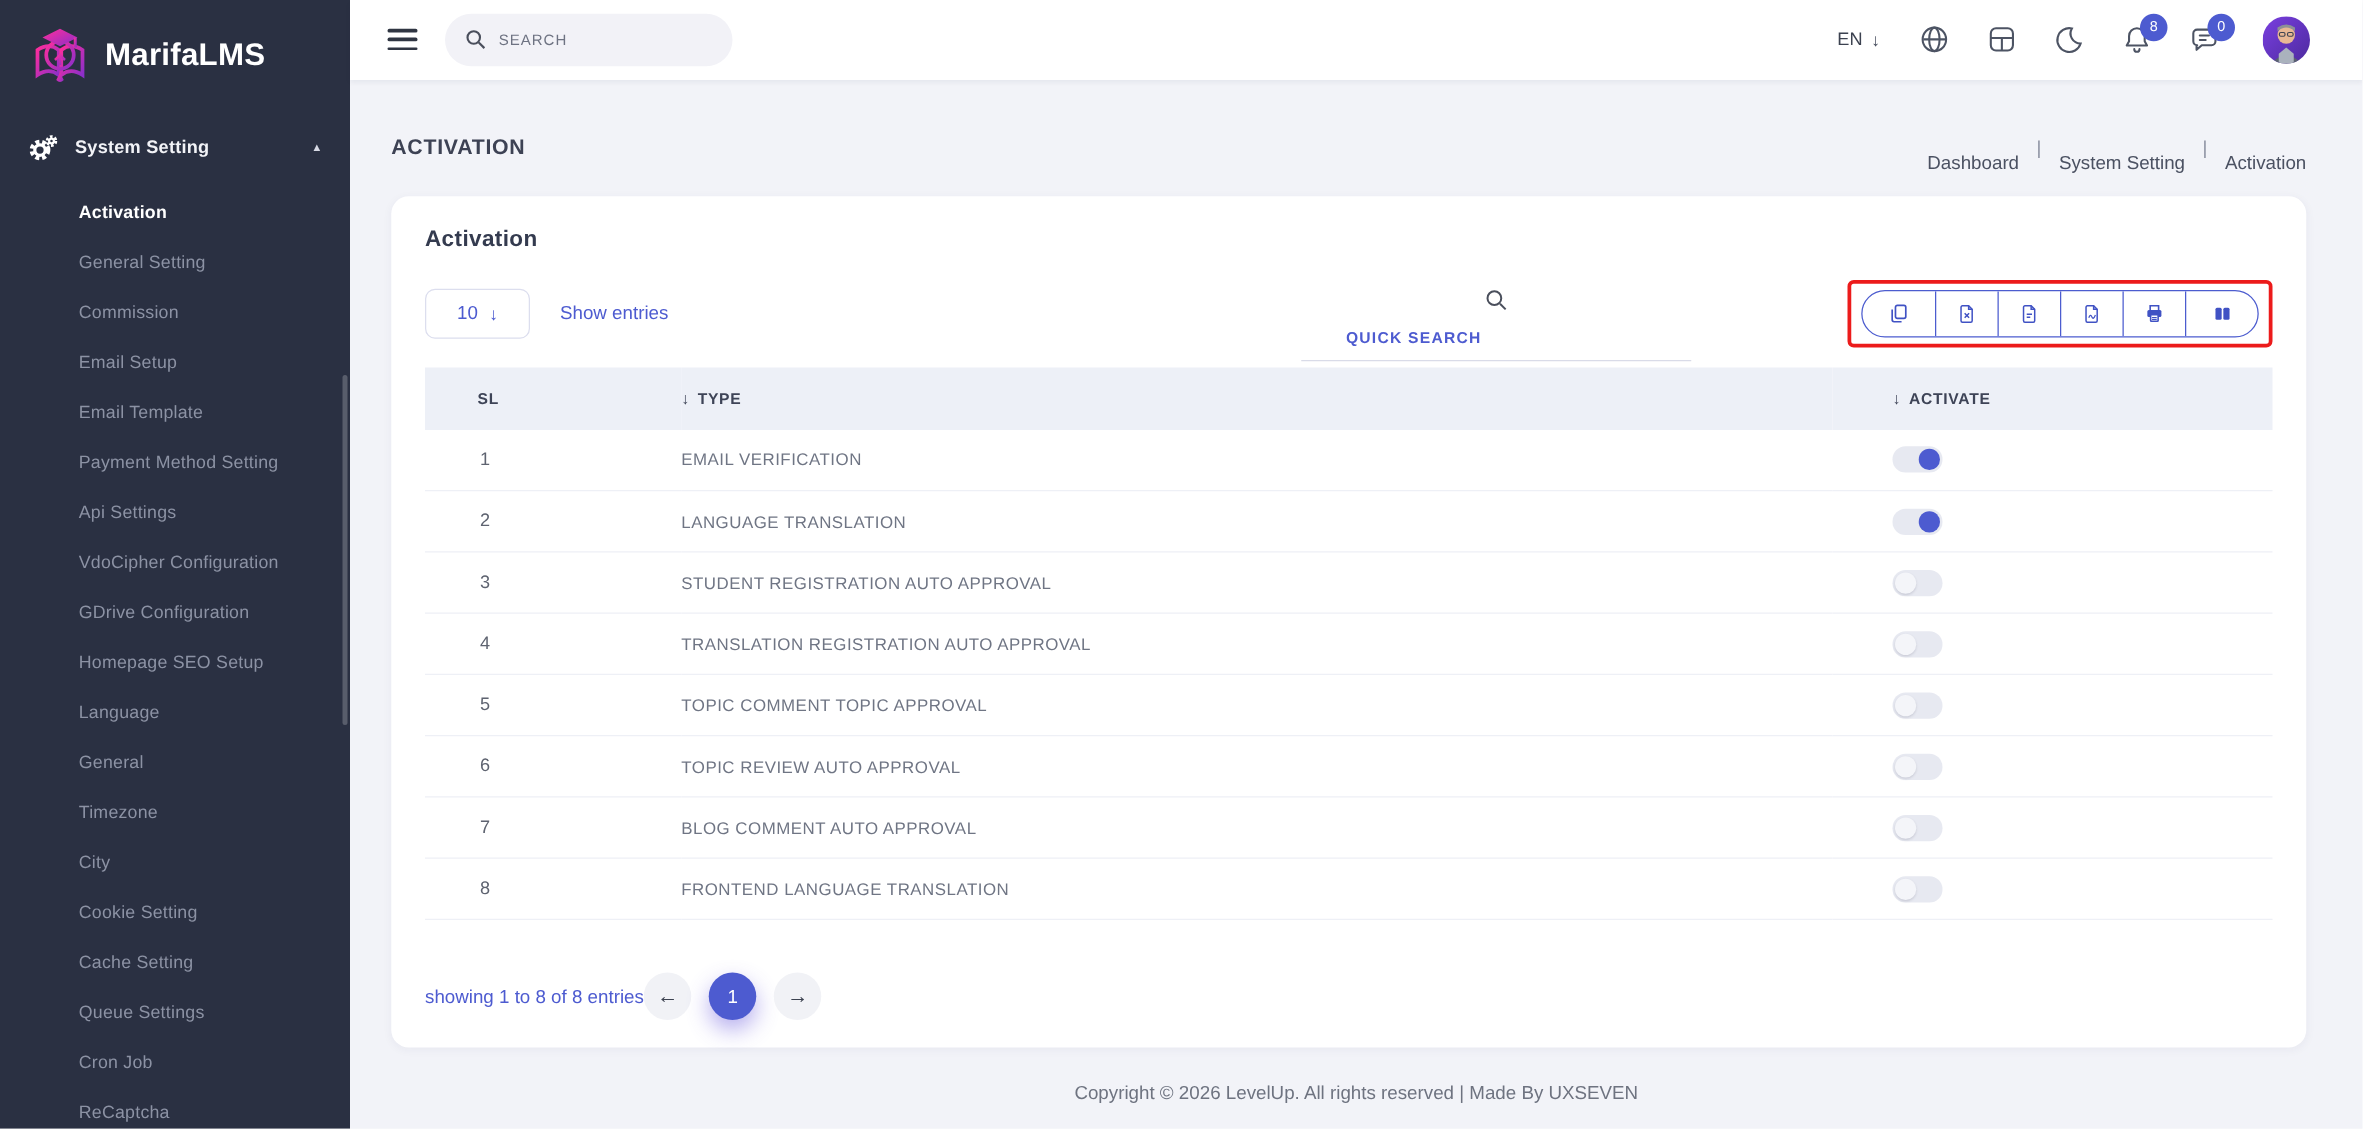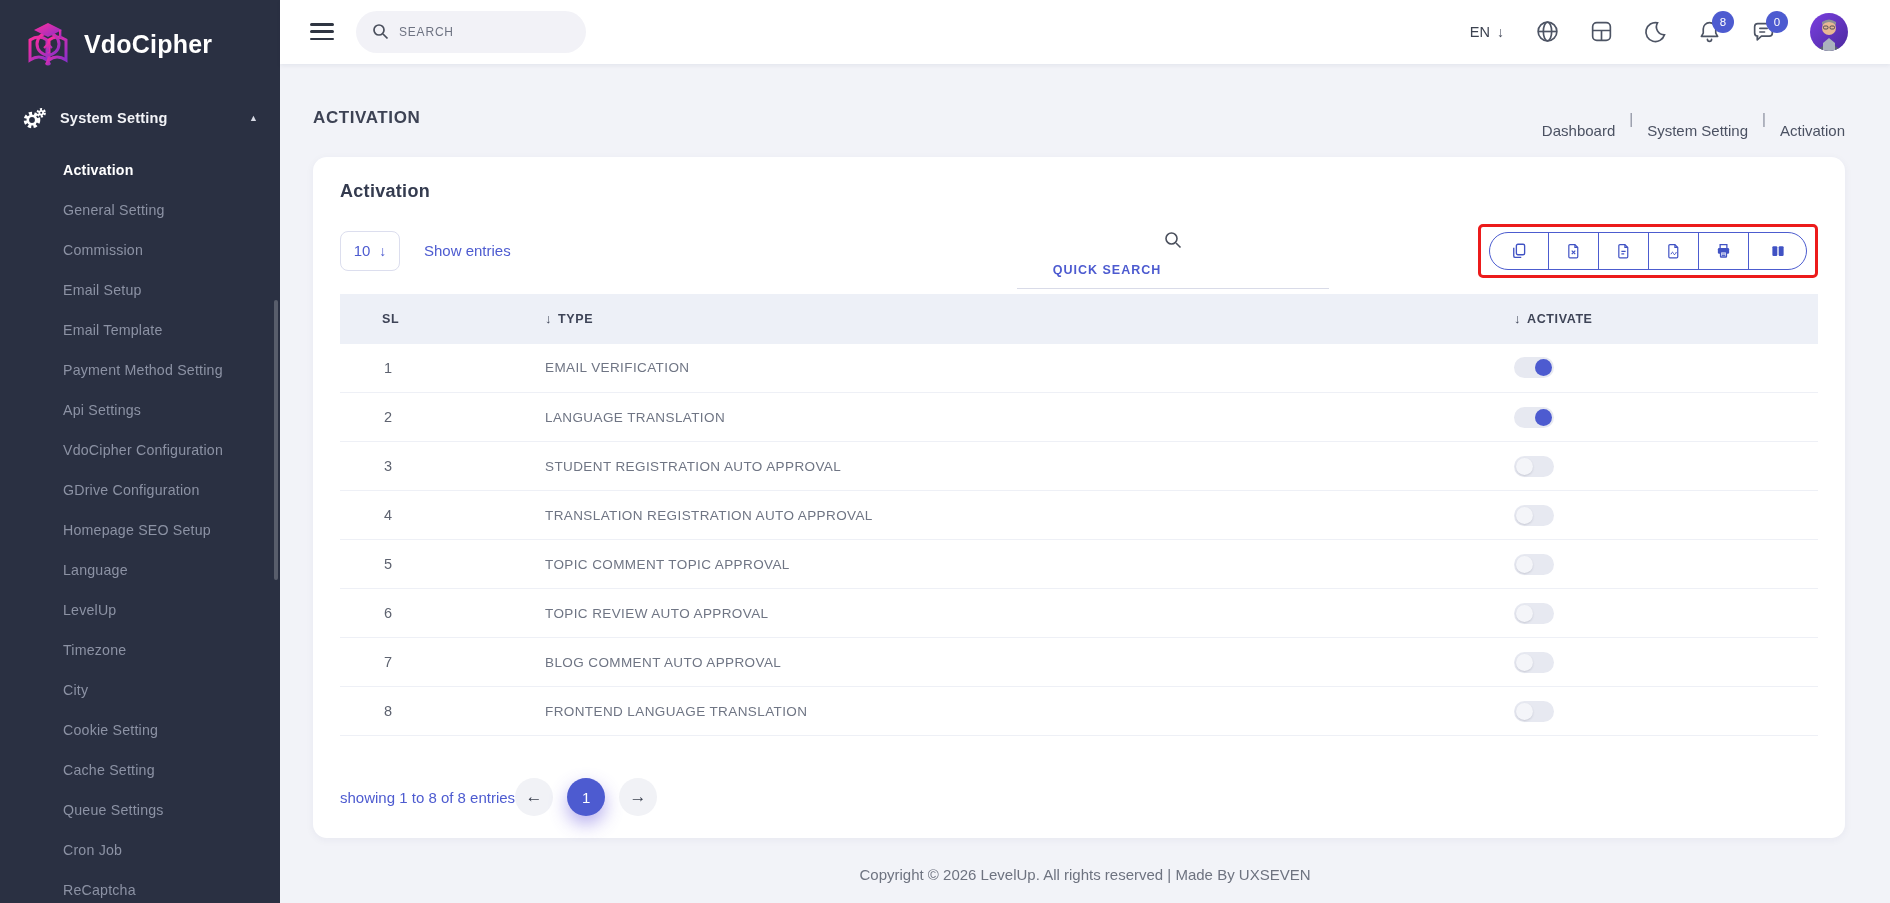--- a/index.html
+++ b/index.html
@@ -39,21 +39,21 @@
   .page-head { display:flex; align-items:center; justify-content:space-between; padding:34px 45px 0 33px; }
   .page-title { font-size:17px; font-weight:700; color:#3d4254; letter-spacing:.6px; }
   .breadcrumb { display:flex; align-items:center; gap:14px; font-size:15px; color:#4b5162; }
   .crumb { cursor:pointer;margin-top:24px; }
   .crumb-sep { color:#8b90a0; }
 
   
   .card { background:#ffffff; border-radius:14px; margin:18px 45px 0 33px; padding:24px 27px 22px 27px; box-shadow:0 2px 8px rgba(40,40,90,.05); }
   .card-title { font-size:18px; font-weight:700; color:#343b4f; letter-spacing:.3px; margin-bottom:22px; }
   .controls { display:flex; align-items:center; margin-bottom:16px; }
-  .entries-select { width:60px; height:40px; border:1.6px solid #dcdeee; border-radius:8px; display:flex; align-items:center; justify-content:center; gap:9px; color:#4d5bd0; font-size:15px; cursor:pointer; background:#fff; }
+  .entries-select { width:84px; height:40px; border:1.6px solid #dcdeee; border-radius:8px; display:flex; align-items:center; justify-content:center; gap:9px; color:#4d5bd0; font-size:15px; cursor:pointer; background:#fff; }
   .entries-label { color:#4d5bd0; font-size:15px; margin-left:24px; }
   .quick-search { position:absolute; left:506px; width:312px; display:flex; align-items:center; gap:14px; border-bottom:1.5px solid #d9dbe8; padding-bottom:11px;flex-direction:column; }
   .controls-rel { position:relative; flex:1; height:40px; }
   .quick-search input { border:none; outline:none; background:transparent; width:240px; font-size:12.5px; font-weight:700; letter-spacing:1px; color:#4d5bd0; font-family:"Liberation Sans",sans-serif; }
   .quick-search input::placeholder { color:#4d5bd0; }
   .export-highlight { border:3px solid #ec1b1b; border-radius:5px; padding:5px 8px; margin-left:auto; }
   .export-pill { display:flex; height:38px; border:1.5px solid #4c5ccf; border-radius:19px; overflow:hidden; background:#fff; }
   .export-btn { width:50px; display:flex; align-items:center; justify-content:center; cursor:pointer; border-left:1.5px solid #4c5ccf; }
   .export-btn:first-child { border-left:none; width:58px; }
   .export-btn:last-child { width:58px; }
@@ -103,21 +103,21 @@
         </defs>
         <path d="M8 22 C14 18 20 18 25 22 L25 42 C20 38 14 38 8 42 Z" fill="none" stroke="url(#lg1)" stroke-width="3"></path>
         <path d="M44 22 C38 18 32 18 27 22 L27 42 C32 38 38 38 44 42 Z" fill="none" stroke="url(#lg1)" stroke-width="3"></path>
         <circle cx="26" cy="26" r="11" fill="none" stroke="url(#lg1)" stroke-width="3"></circle>
         <path d="M22 30 L26 26 L30 30 M26 26 L26 34" stroke="url(#lg1)" stroke-width="2" fill="none"></path>
         <path d="M26 40 l-3 6 q3 3 6 0 Z" fill="url(#lg1)"></path>
         <path d="M12 12 L26 5 L40 12 L26 19 Z" fill="url(#lg1)"></path>
         <rect x="37" y="12" width="2.4" height="8" fill="url(#lg1)"></rect>
       </svg>
     </span>
-    <span class="brand-name">VdoCipher</span>
+    <span class="brand-name">MarifaLMS</span>
   </div>
 
   <div class="sb-section">
     <span>
       <svg width="24" height="24" viewBox="0 0 24 24" stroke="#ffffff" fill="none">
         <circle cx="10" cy="14" r="6.3" stroke-width="4" stroke-dasharray="3 2.2"></circle>
         <circle cx="10" cy="14" r="4.2" stroke-width="2.6"></circle>
         <circle cx="19.2" cy="6.8" r="3.4" stroke-width="2.6" stroke-dasharray="2 1.6"></circle>
         <circle cx="19.2" cy="6.8" r="1.9" stroke-width="1.8"></circle>
       </svg>
@@ -131,21 +131,21 @@
     <div class="sb-item">General Setting</div>
     <div class="sb-item">Commission</div>
     <div class="sb-item">Email Setup</div>
     <div class="sb-item">Email Template</div>
     <div class="sb-item">Payment Method Setting</div>
     <div class="sb-item">Api Settings</div>
     <div class="sb-item">VdoCipher Configuration</div>
     <div class="sb-item">GDrive Configuration</div>
     <div class="sb-item">Homepage SEO Setup</div>
     <div class="sb-item">Language</div>
-    <div class="sb-item">LevelUp</div>
+    <div class="sb-item">General</div>
     <div class="sb-item">Timezone</div>
     <div class="sb-item">City</div>
     <div class="sb-item">Cookie Setting</div>
     <div class="sb-item">Cache Setting</div>
     <div class="sb-item">Queue Settings</div>
     <div class="sb-item">Cron Job</div>
     <div class="sb-item">ReCaptcha</div>
   </nav>
   <div class="sb-scroll-thumb"></div>
 </aside>

